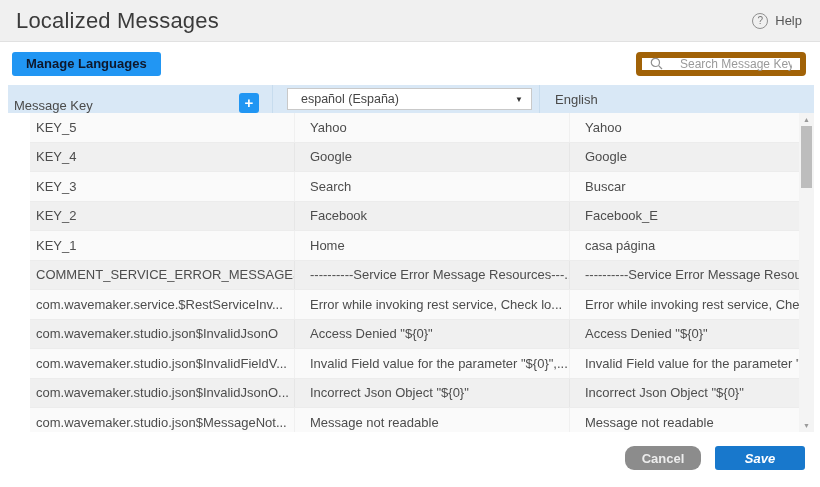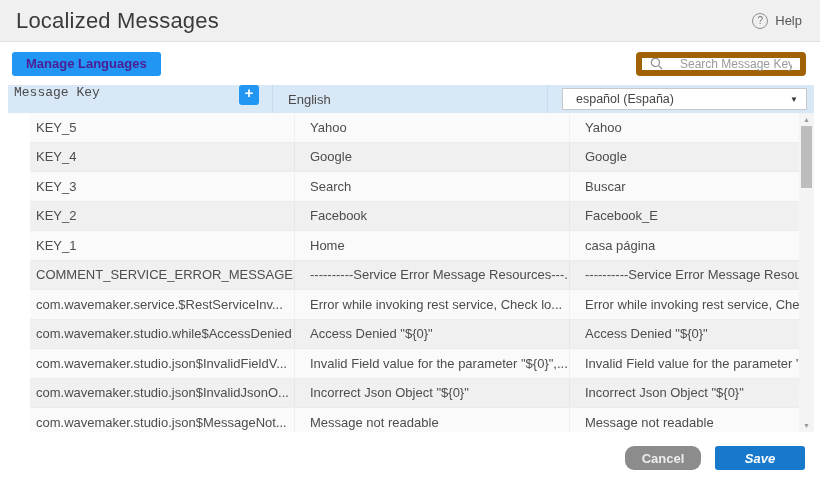--- a/index.html
+++ b/index.html
@@ -30,21 +30,21 @@
   
   .toolbar {
     height: 43px;
     display: flex;
     align-items: center;
     justify-content: space-between;
     padding: 0 14px 0 12px;
     background: #fff;
   }
   .btn-manage {
-    background: #2196f3; color: #4c1d95; border: none; border-radius: 3px;
+    background: #2196f3; color: #0f172a; border: none; border-radius: 3px;
     font-family: inherit; font-size: 13px; font-weight: bold;
     height: 24px; padding: 0 14px; cursor: pointer;
   }
   .searchbox {
     width: 170px; height: 24px;
     border: 6px solid #a16207; border-radius: 4px; background: #fff;
     display: flex; align-items: center; gap: 17px; padding: 0 8px;
   }
   .searchbox input {
     border: none; outline: none; flex: 1; min-width: 0;
@@ -54,23 +54,22 @@
   
   .table { margin: 0 6px 0 8px; width: 806px; }
   .thead {
     display: flex; align-items: center;
     background: #d9e8f6; height: 28px;
     font-size: 13px; color: #4a4a4a;
   }
   .th { white-space: nowrap; overflow: hidden; }
   .th-key {
     width: 264px; height: 100%;
-    display: flex; align-items: flex-start; justify-content: space-between;
+    display: flex; align-items: flex-end; justify-content: space-between;
     padding: 0 13px 0 6px;
-    font-family: Liberation Mono, monospace;
   }
   .btn-plus {
     width: 20px; height: 20px; background: #2196f3; color: #fff;
     border: none; border-radius: 3px; cursor: pointer;
     font-size: 15px; font-weight: bold; line-height: 18px; text-align: center;
     font-family: inherit; padding: 0; flex: 0 0 auto;
   }
   .th-en {
     width: 275px; height: 100%;
     display: flex; align-items: center;
@@ -160,29 +159,29 @@
 </div>
 
 <div class="table">
   <div class="thead">
     <div class="th th-key">
       <span>Message Key</span>
       <button class="btn-plus">
         <span>+</span>
       </button>
     </div>
-    <div class="th th-en">
-      <span>English</span>
-    </div>
     <div class="th th-lang">
       <div class="lang-select">
         <span>español (España)</span>
         <span class="lang-caret">▼</span>
       </div>
     </div>
+    <div class="th th-en">
+      <span>English</span>
+    </div>
   </div>
 
   <div class="tbody">
 
     <div class="tr">
     <div class="td td-key">KEY_5</div>
     <div class="td td-en">Yahoo</div>
     <div class="td td-tr">Yahoo</div>
   </div>
       <div class="tr">
@@ -209,21 +208,21 @@
     <div class="td td-key">COMMENT_SERVICE_ERROR_MESSAGES</div>
     <div class="td td-en">----------Service Error Message Resources---...</div>
     <div class="td td-tr">----------Service Error Message Resource...</div>
   </div>
       <div class="tr">
     <div class="td td-key">com.wavemaker.service.$RestServiceInv...</div>
     <div class="td td-en">Error while invoking rest service, Check lo...</div>
     <div class="td td-tr">Error while invoking rest service, Check l...</div>
   </div>
       <div class="tr">
-    <div class="td td-key">com.wavemaker.studio.while$AccessDenied</div>
+    <div class="td td-key">com.wavemaker.studio.json$InvalidJsonO</div>
     <div class="td td-en">Access Denied "${0}"</div>
     <div class="td td-tr">Access Denied "${0}"</div>
   </div>
       <div class="tr">
     <div class="td td-key">com.wavemaker.studio.json$InvalidFieldV...</div>
     <div class="td td-en">Invalid Field value for the parameter "${0}",...</div>
     <div class="td td-tr">Invalid Field value for the parameter "${...</div>
   </div>
       <div class="tr">
     <div class="td td-key">com.wavemaker.studio.json$InvalidJsonO...</div>

